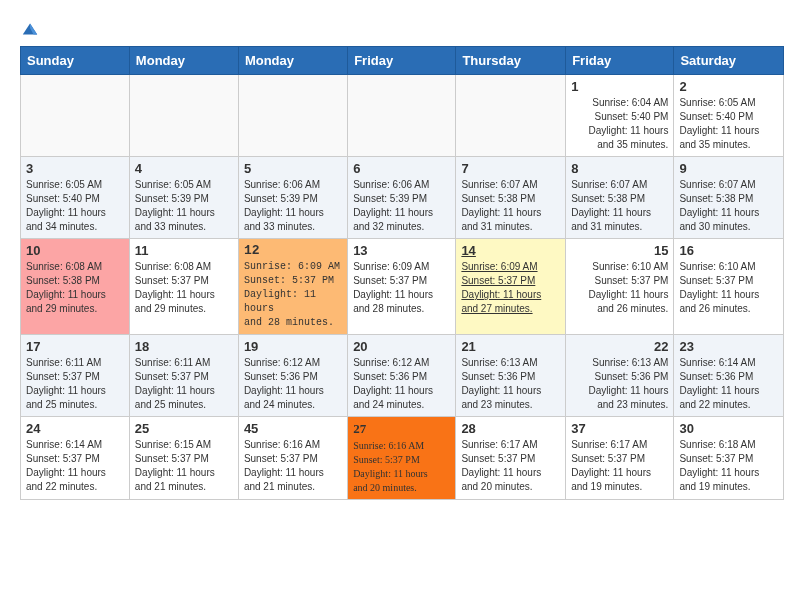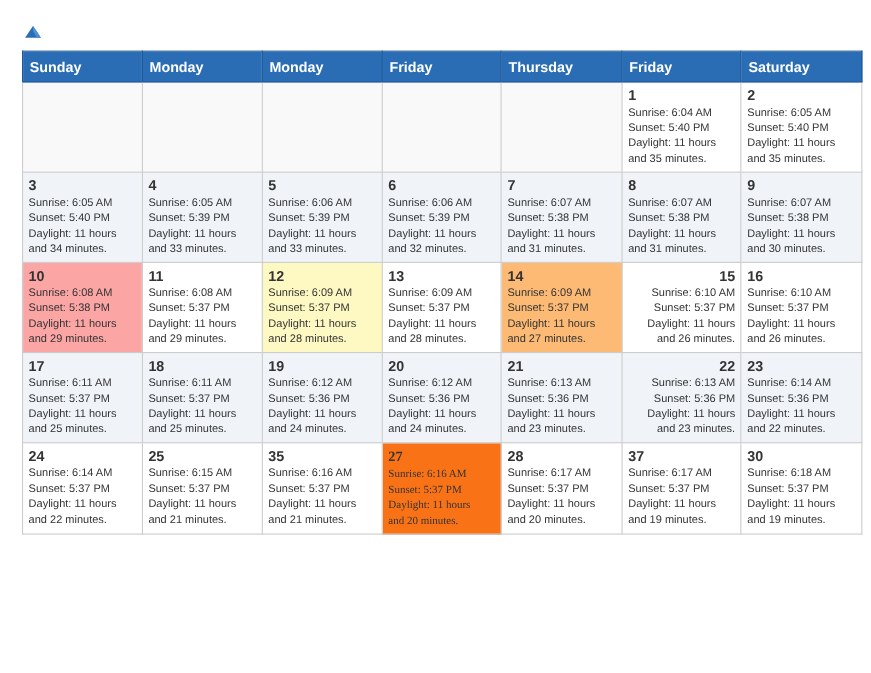--- a/index.html
+++ b/index.html
@@ -132,21 +132,21 @@
     </thead>
     <tbody id="calendar-body">
     <tr>
           <td class="empty-cell"></td>
           <td class="empty-cell"></td>
           <td class="empty-cell"></td>
           <td class="empty-cell"></td>
           <td class="empty-cell"></td>
           <td style="background: rgb(255, 255, 255);">
             <span class="day-num">1</span>
-            <div class="day-info" style="white-space: pre-line;">Sunrise: 6:04 AM
+            <div class="day-info" style="white-space: pre-line; text-align: right;">Sunrise: 6:04 AM
 Sunset: 5:40 PM
 Daylight: 11 hours
 and 35 minutes.</div>
           </td>
           <td style="background: rgb(255, 255, 255);">
             <span class="day-num">2</span>
             <div class="day-info" style="white-space: pre-line;">Sunrise: 6:05 AM
 Sunset: 5:40 PM
 Daylight: 11 hours
 and 35 minutes.</div>
@@ -211,35 +211,35 @@
 Daylight: 11 hours
 and 29 minutes.</div>
           </td>
           <td style="background: rgb(255, 255, 255);">
             <span class="day-num">11</span>
             <div class="day-info" style="white-space: pre-line;">Sunrise: 6:08 AM
 Sunset: 5:37 PM
 Daylight: 11 hours
 and 29 minutes.</div>
           </td>
-          <td style="background: #fef9c3;">
+          <td style="background: #fdba74; font-family: Liberation Mono, monospace;">
             <span class="day-num">12</span>
             <div class="day-info" style="white-space: pre-line;">Sunrise: 6:09 AM
 Sunset: 5:37 PM
 Daylight: 11 hours
 and 28 minutes.</div>
           </td>
           <td style="background: rgb(255, 255, 255); margin-top: 14px;">
             <span class="day-num">13</span>
             <div class="day-info" style="white-space: pre-line;">Sunrise: 6:09 AM
 Sunset: 5:37 PM
 Daylight: 11 hours
 and 28 minutes.</div>
           </td>
-          <td style="background: #fdba74;">
+          <td style="background: #fef9c3; text-decoration: underline;">
             <span class="day-num">14</span>
             <div class="day-info" style="white-space: pre-line;">Sunrise: 6:09 AM
 Sunset: 5:37 PM
 Daylight: 11 hours
 and 27 minutes.</div>
           </td>
           <td style="background: rgb(255, 255, 255); text-align: right;">
             <span class="day-num">15</span>
             <div class="day-info" style="white-space: pre-line;">Sunrise: 6:10 AM
 Sunset: 5:37 PM
@@ -314,21 +314,21 @@
 and 22 minutes.</div>
           </td>
           <td style="background: rgb(255, 255, 255);">
             <span class="day-num">25</span>
             <div class="day-info" style="white-space: pre-line;">Sunrise: 6:15 AM
 Sunset: 5:37 PM
 Daylight: 11 hours
 and 21 minutes.</div>
           </td>
           <td style="background: rgb(255, 255, 255);">
-            <span class="day-num">35</span>
+            <span class="day-num">45</span>
             <div class="day-info" style="white-space: pre-line;">Sunrise: 6:16 AM
 Sunset: 5:37 PM
 Daylight: 11 hours
 and 21 minutes.</div>
           </td>
           <td style="background: #f97316; font-family: Liberation Serif, serif;">
             <span class="day-num">27</span>
             <div class="day-info" style="white-space: pre-line;">Sunrise: 6:16 AM
 Sunset: 5:37 PM
 Daylight: 11 hours

